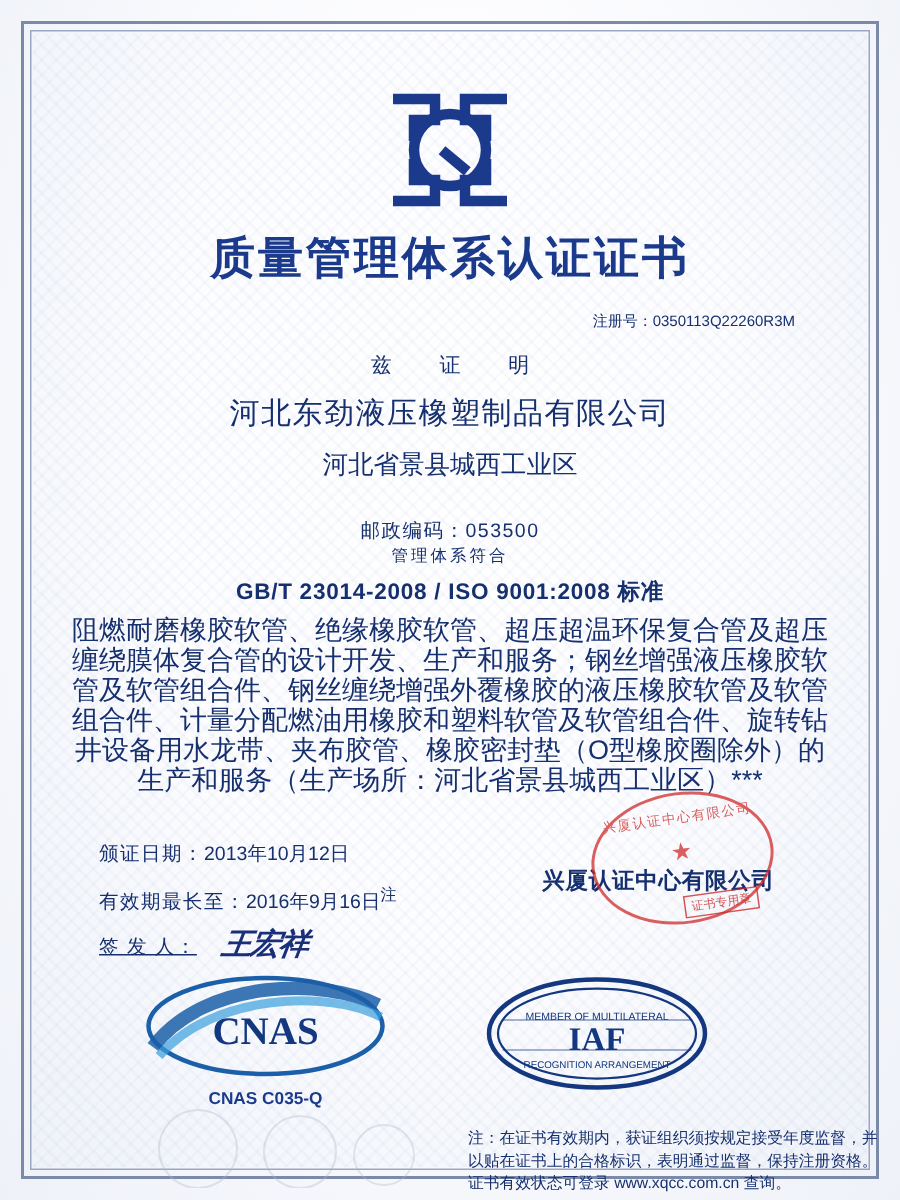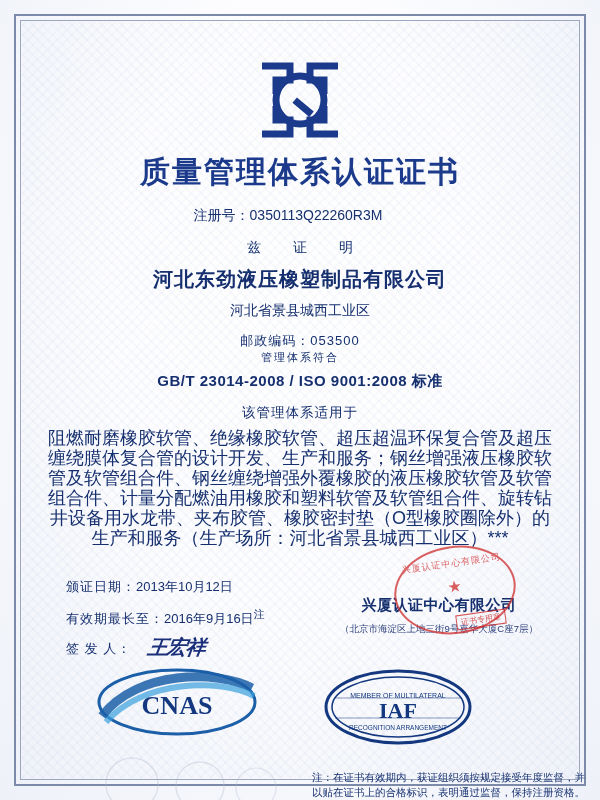--- a/index.html
+++ b/index.html
@@ -44,34 +44,34 @@
   .logo-wrap{margin-top:26px;height:92px;display:flex;align-items:center;justify-content:center;}
 
   
   .title{
     margin-top:6px;
     font-family:"DejaVu Sans","Liberation Sans",sans-serif;
     font-size:30px;font-weight:bold;color:#1b3a8c;
     letter-spacing:2px;
   }
   .reg-line{
-    margin-top:14px;margin-right:24px;
-    font-size:14px;color:#16306f;
+    margin-top:14px;margin-right:40px;
+    text-align:right;font-size:10px;color:#16306f;
   }
   .zi-zheng{
     margin-top:14px;font-size:14px;color:#16306f;letter-spacing:14px;
     padding-left:14px;
     text-align:center;
   }
   .company{
     margin-top:9px;
-    font-size:20px;font-weight:bold;color:#16306f;letter-spacing:1px;text-align:center;
-  }
-  .addr{margin-top:9px;font-size:14px;color:#16306f;}
-  .post{margin-top:12px;font-size:13px;color:#16306f;letter-spacing:1px;}
+    font-size:20px;font-weight:normal;color:#16306f;letter-spacing:1px;text-align:center;
+  }
+  .addr{margin-top:9px;font-size:17px;color:#16306f;}
+  .post{margin-top:24px;font-size:13px;color:#16306f;letter-spacing:1px;}
   .conform{font-size:11px;color:#16306f;letter-spacing:2px;}
   .standard{
     margin-top:7px;font-size:15px;font-weight:bold;color:#16306f;letter-spacing:.5px;
   }
   .scope-title{margin-top:13px;font-size:13.5px;color:#16306f;letter-spacing:1px;}
   .scope-body{
     margin-top:6px;
     font-size:18px;line-height:20px;color:#16306f;
     text-align:center;
     padding:0 18px;
@@ -81,21 +81,21 @@
   .mid{
     position:relative;
     margin-top:18px;height:96px;
     text-align:left;
   }
   .mid .left{
     position:absolute;left:36px;top:12px;width:280px;font-size:13px;color:#16306f;
   }
   .mid .row{margin-bottom:12px;white-space:nowrap;}
   .mid .row .lbl{letter-spacing:1px;}
-  .sig-row{position:relative;height:34px;}
+  .sig-row{position:relative;height:34px;text-decoration:underline;}
   .sig-name{
     position:absolute;left:82px;top:-6px;
     font-family:"DejaVu Serif","Liberation Serif",serif;
     font-size:20px;color:#1a2f7a;font-style:italic;font-weight:bold;
     transform:skewX(-8deg);
     letter-spacing:-1px;
   }
   .mid .right{
     position:absolute;right:6px;top:-6px;width:250px;text-align:center;
   }
@@ -181,21 +181,20 @@
     <div class="zi-zheng">兹 证 明</div>
     <div class="company">河北东劲液压橡塑制品有限公司</div>
     <div class="addr">河北省景县城西工业区</div>
     <div class="post">
       <span>邮政编码：</span><span>053500</span>
     </div>
 
     <div class="conform">管理体系符合</div>
     <div class="standard">GB/T 23014-2008 / ISO 9001:2008 标准</div>
 
-    <div class="scope-title">该管理体系适用于</div>
     <div class="scope-body">阻燃耐磨橡胶软管、绝缘橡胶软管、超压超温环保复合管及超压缠绕膜体复合管的设计开发、生产和服务；钢丝增强液压橡胶软管及软管组合件、钢丝缠绕增强外覆橡胶的液压橡胶软管及软管组合件、计量分配燃油用橡胶和塑料软管及软管组合件、旋转钻井设备用水龙带、夹布胶管、橡胶密封垫（O型橡胶圈除外）的生产和服务（生产场所：河北省景县城西工业区）***</div>
 
     <div class="mid">
       <div class="left">
         <div class="row">
           <span class="lbl">颁证日期：</span><span>2013年10月12日</span>
         </div>
         <div class="row">
           <span class="lbl">有效期最长至：</span><span>2016年9月16日</span><sup>注</sup>
         </div>
@@ -205,33 +204,33 @@
         </div>
       </div>
 
       <div class="right">
         <div class="seal">
           <div class="arc">兴厦认证中心有限公司</div>
           <div class="star">★</div>
         </div>
         <div class="seal-rect">证书专用章</div>
         <div class="issuer">兴厦认证中心有限公司</div>
-        <div class="issuer-addr">（北京市海淀区上地三街9号嘉华大厦C座7层）</div>
       </div>
     </div>
 
     <div class="bottom">
 
       <div class="cnas">
         <svg width="170" height="72" viewBox="0 0 170 72">
           <ellipse cx="85" cy="36" rx="78" ry="32" fill="none" stroke="#1b5fa8" stroke-width="3"></ellipse>
           <path d="M10,50 C45,4 125,4 160,22" fill="none" stroke="#1b5fa8" stroke-width="9" opacity=".85"></path>
           <path d="M14,56 C50,14 128,12 162,30" fill="none" stroke="#3aa0dd" stroke-width="6" opacity=".7"></path>
           <text x="85" y="48" text-anchor="middle" font-family="Liberation Serif, serif" font-size="26" font-weight="bold" fill="#13387f">CNAS</text>
         </svg>
+        <div class="cnas-code">CNAS C035-Q</div>
       </div>
 
       <div class="iaf">
         <svg width="150" height="78" viewBox="0 0 150 78">
           <ellipse cx="75" cy="39" rx="72" ry="36" fill="none" stroke="#13387f" stroke-width="3"></ellipse>
           <ellipse cx="75" cy="39" rx="66" ry="30" fill="none" stroke="#13387f" stroke-width="1.5"></ellipse>
           <path d="M12,30 H138" stroke="#13387f" stroke-width="1" opacity=".5"></path>
           <path d="M12,50 H138" stroke="#13387f" stroke-width="1" opacity=".5"></path>
           <text x="75" y="30" text-anchor="middle" font-family="Liberation Sans, sans-serif" font-size="7" fill="#13387f">MEMBER OF MULTILATERAL</text>
           <text x="75" y="50" text-anchor="middle" font-family="Liberation Serif, serif" font-size="22" font-weight="bold" fill="#13387f">IAF</text>

